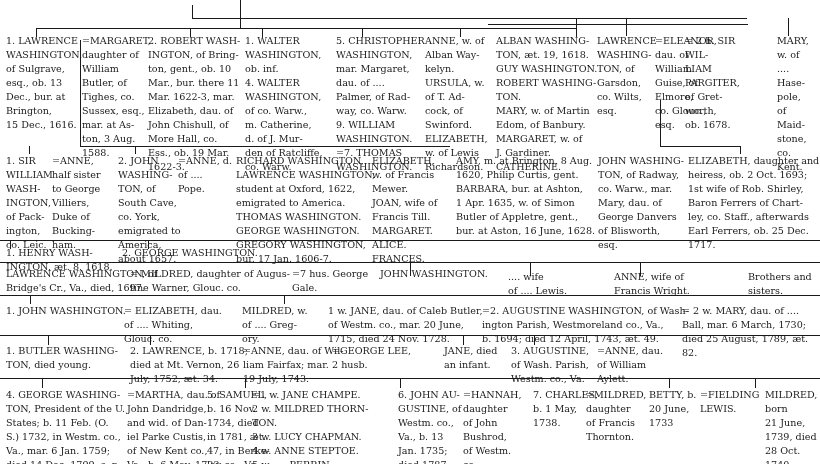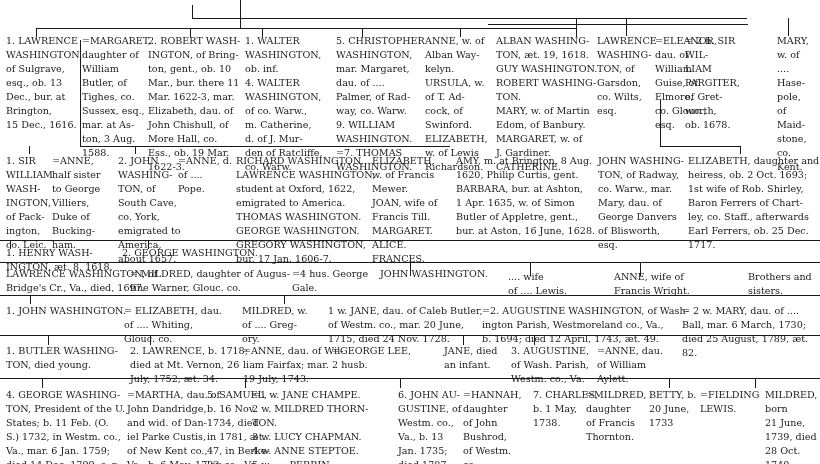--- a/index.html
+++ b/index.html
@@ -218,21 +218,21 @@
 1717.</div>
 
 <div class="blk" style="left:6px;top:246px">1. HENRY WASH-
 INGTON, æt. 8, 1618.</div>
 <div class="blk" style="left:122px;top:246px">2. GEORGE WASHINGTON.</div>
 
 <div class="blk" style="left:6px;top:267px">LAWRENCE WASHINGTON, of
 Bridge's Cr., Va., died, 1697.</div>
 <div class="blk" style="left:130px;top:267px">= MILDRED, daughter of Augus-
 tine Warner, Glouc. co.</div>
-<div class="blk" style="left:292px;top:267px">=4 hus. George
+<div class="blk" style="left:292px;top:267px">=7 hus. George
 Gale.</div>
 <div class="blk" style="left:380px;top:267px">JOHN WASHINGTON.</div>
 <div class="blk" style="left:508px;top:270px">.... wife
 of .... Lewis.</div>
 <div class="blk" style="left:614px;top:270px">ANNE, wife of
 Francis Wright.</div>
 <div class="blk" style="left:748px;top:270px">Brothers and
 sisters.</div>
 
 <div class="blk" style="left:6px;top:304px">1. JOHN WASHINGTON.</div>

